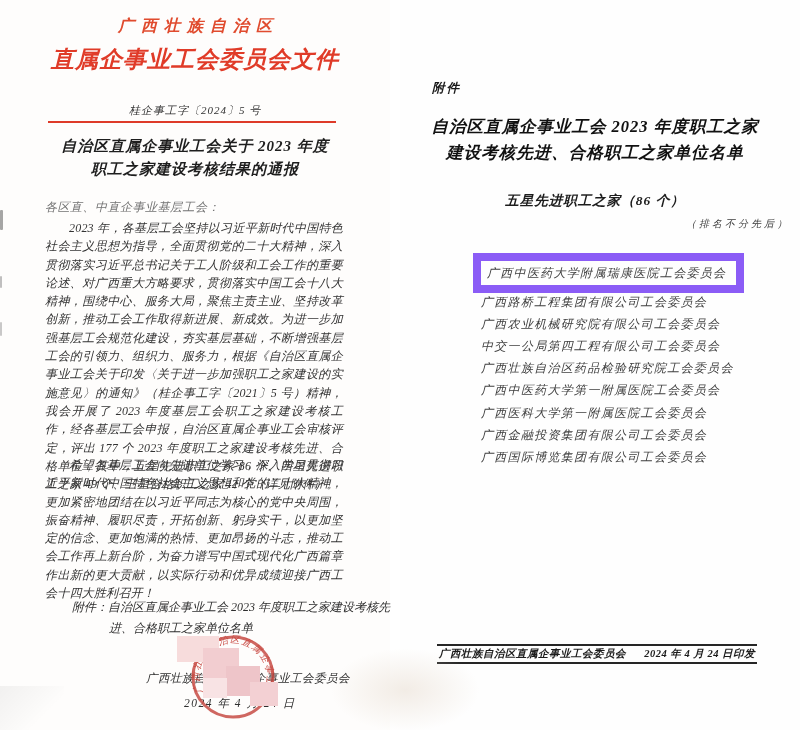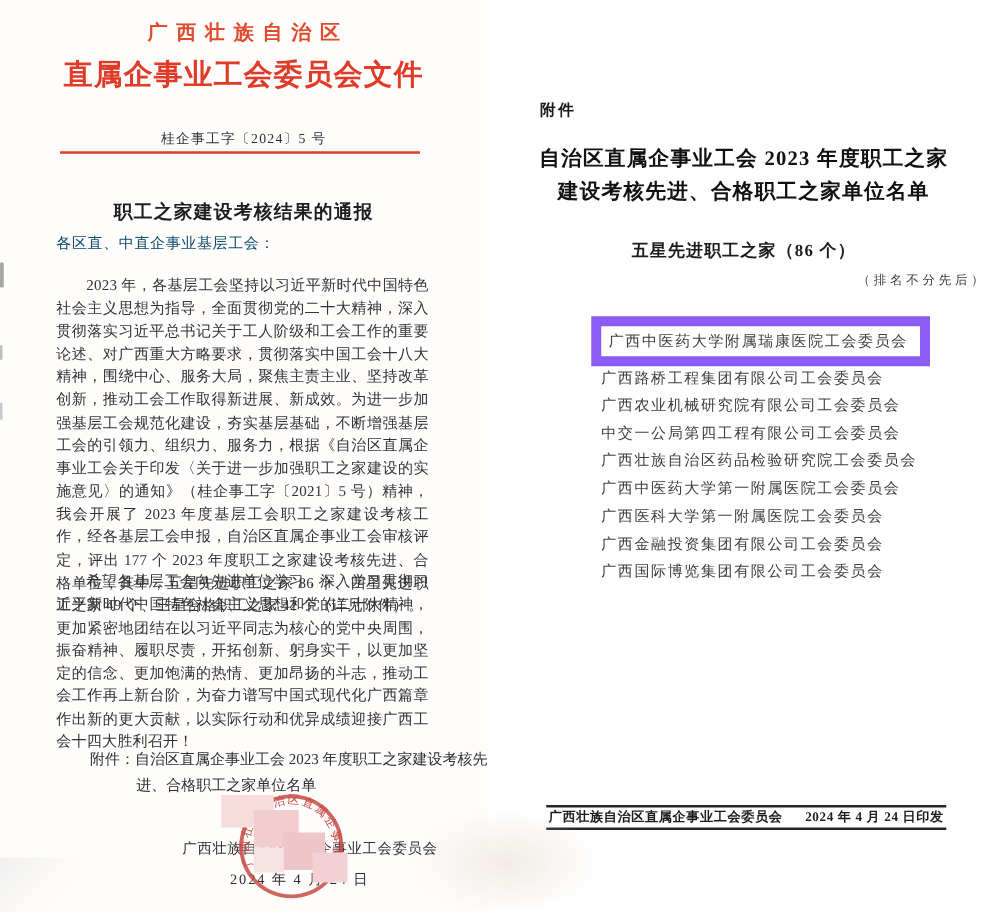--- a/index.html
+++ b/index.html
@@ -1,34 +1,34 @@
 <!DOCTYPE html>
 <html><head>
 <meta charset="utf-8">
 <style>
   html,body{margin:0;padding:0;background:#ffffff;}
   .canvas{position:relative;width:800px;height:730px;background:#ffffff;overflow:hidden;
           font-family:"Liberation Serif","DejaVu Serif",serif;color:#333;}
-  .page{position:absolute;top:0;height:730px;}
+  .page{position:absolute;top:0;height:730px;font-style:italic;}
   .page.left{left:0;width:390px;background:#fefdfc;}
   .page.right{left:400px;width:400px;background:#fefefe;}
 
   
   .region-name{position:absolute;top:16px;left:0;width:390px;text-align:center;
     font-size:16px;font-weight:bold;letter-spacing:7px;text-indent:7px;color:#e04b2e;}
   .org-title{position:absolute;top:44px;left:0;width:390px;text-align:center;
     font-size:23px;font-weight:900;letter-spacing:1px;color:#e03b28;}
   .doc-number{position:absolute;top:103px;left:0;width:390px;text-align:center;
     font-size:11px;letter-spacing:1px;color:#2f2f2f;}
   .red-rule{position:absolute;top:121px;left:48px;width:288px;height:2px;background:#de3b29;}
   .doc-title{position:absolute;left:0;width:390px;text-align:center;font-weight:bold;
     font-size:15px;letter-spacing:1px;color:#1e1e1e;}
   .doc-title.l1{top:137px;}
   .doc-title.l2{top:160px;}
-  .salutation{position:absolute;left:45px;top:186px;font-size:12px;letter-spacing:.5px;color:#0c4a6e;}
+  .salutation{position:absolute;left:45px;top:199px;font-size:12px;letter-spacing:.5px;color:#737373;}
   .para{position:absolute;left:45px;width:298px;font-size:12px;line-height:18.3px;
     color:#333;text-align:justify;text-indent:2em;letter-spacing:.2px;}
   .para.p1{top:219px;}
   .para.p2{top:456px;}
   .attach-note{position:absolute;left:72px;top:597px;width:282px;font-size:12px;
     line-height:21px;color:#2e2e2e;padding-left:37px;text-indent:-37px;}
   .sig{position:absolute;left:146px;top:671px;font-size:11.5px;letter-spacing:.5px;
     color:#2e2e2e;white-space:nowrap;z-index:2;}
   .sig-date{position:absolute;left:184px;top:696px;font-size:11.5px;letter-spacing:1.5px;
     color:#2e2e2e;white-space:nowrap;z-index:2;}
@@ -75,20 +75,21 @@
 </head>
 <body>
 
 <div class="canvas">
 
   <section class="page left">
     <div class="region-name">广西壮族自治区</div>
     <div class="org-title">直属企事业工会委员会文件</div>
     <div class="doc-number">桂企事工字〔2024〕5 号</div>
     <div class="red-rule"></div>
+    <div class="doc-title l1">自治区直属企事业工会关于 2023 年度</div>
     <div class="doc-title l2">职工之家建设考核结果的通报</div>
     <div class="salutation">各区直、中直企事业基层工会：</div>
     <div class="para p1">2023 年，各基层工会坚持以习近平新时代中国特色社会主义思想为指导，全面贯彻党的二十大精神，深入贯彻落实习近平总书记关于工人阶级和工会工作的重要论述、对广西重大方略要求，贯彻落实中国工会十八大精神，围绕中心、服务大局，聚焦主责主业、坚持改革创新，推动工会工作取得新进展、新成效。为进一步加强基层工会规范化建设，夯实基层基础，不断增强基层工会的引领力、组织力、服务力，根据《自治区直属企事业工会关于印发〈关于进一步加强职工之家建设的实施意见〉的通知》（桂企事工字〔2021〕5 号）精神，我会开展了 2023 年度基层工会职工之家建设考核工作，经各基层工会申报，自治区直属企事业工会审核评定，评出 177 个 2023 年度职工之家建设考核先进、合格单位，其中，五星先进职工之家 86 个、四星先进职工之家 49 个、三星合格职工之家 42 个（详见附件）。</div>
     <div class="para p2">希望各基层工会向先进单位学习，深入学习贯彻习近平新时代中国特色社会主义思想和党的二十大精神，更加紧密地团结在以习近平同志为核心的党中央周围，振奋精神、履职尽责，开拓创新、躬身实干，以更加坚定的信念、更加饱满的热情、更加昂扬的斗志，推动工会工作再上新台阶，为奋力谱写中国式现代化广西篇章作出新的更大贡献，以实际行动和优异成绩迎接广西工会十四大胜利召开！</div>
     <div class="attach-note"><span>附件：</span><span>自治区直属企事业工会 2023 年度职工之家建设考核先进、合格职工之家单位名单</span></div>
 
     <div class="sig">广西壮族自治区直属企事业工会委员会</div>
     <div class="sig-date">2024 年 4 月 24 日</div>
 
     <svg class="seal" width="88" height="88" viewBox="0 0 88 88">

